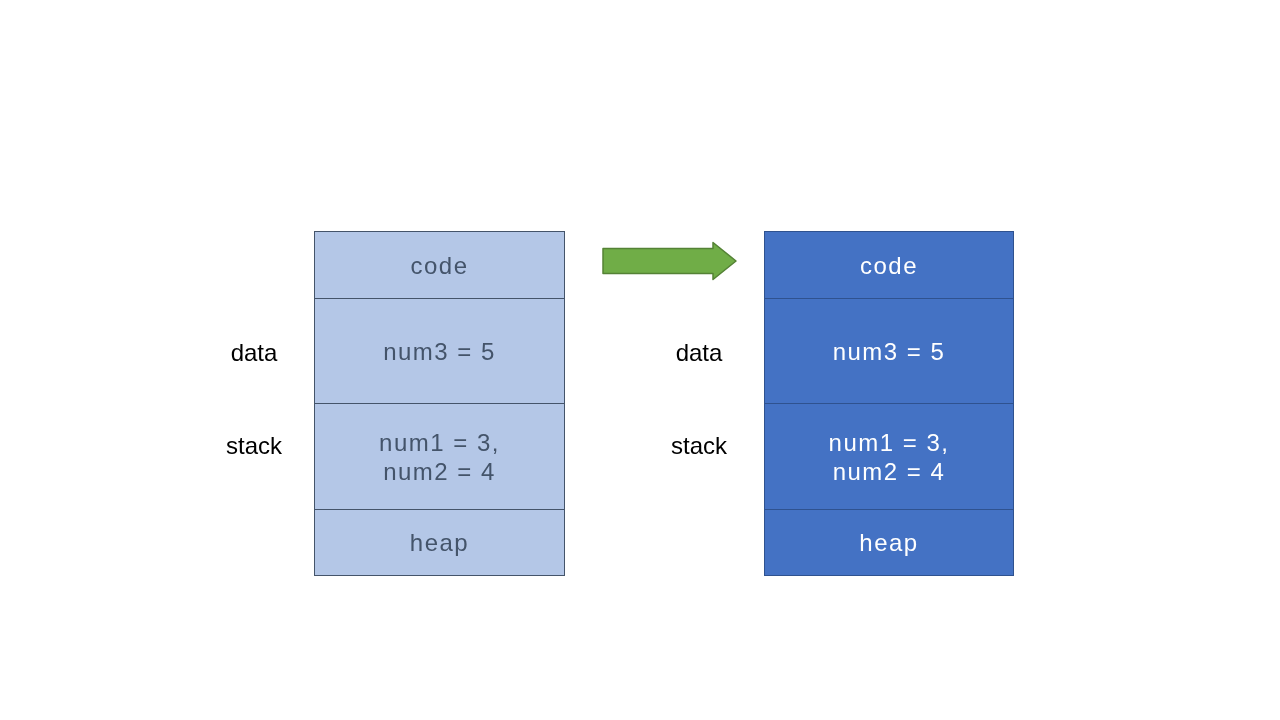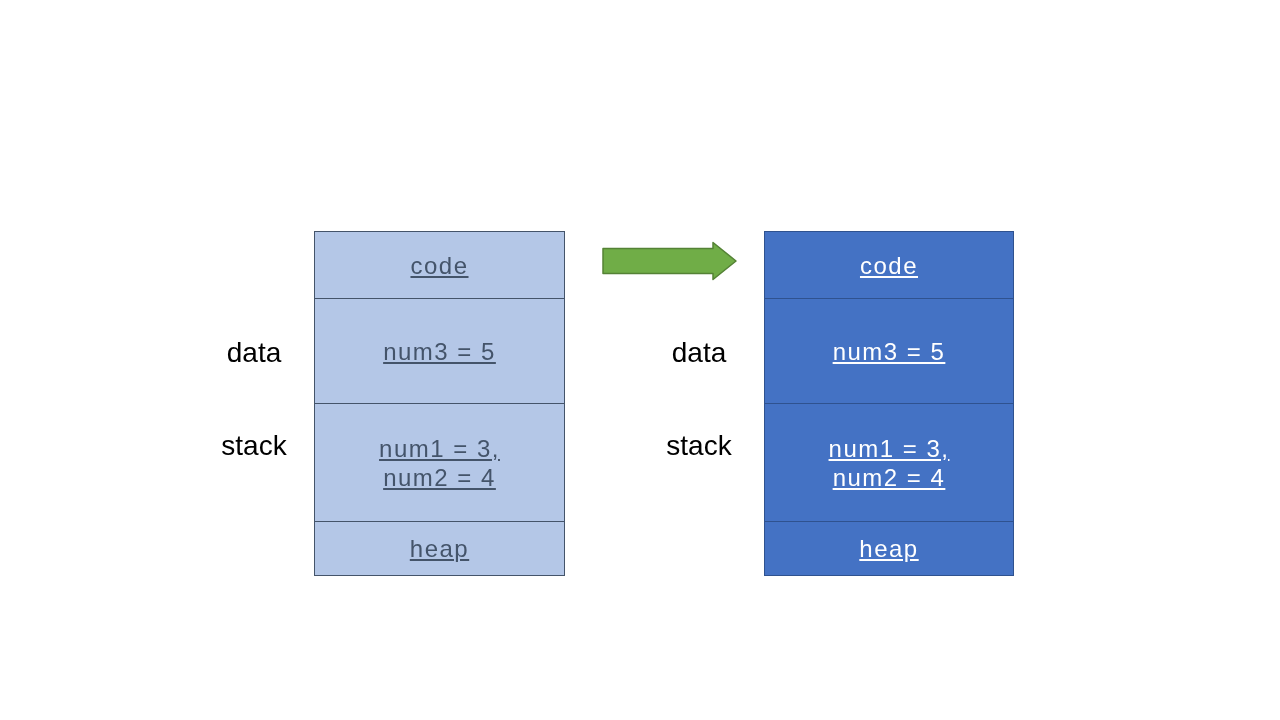--- a/index.html
+++ b/index.html
@@ -46,32 +46,31 @@
     left: 764px; width: 250px;
     background: var(--right-fill);
     border: 1.5px solid var(--right-border);
     color: var(--right-text);
   }
   .section {
     display: flex;
     flex-direction: column;
     justify-content: center;
     line-height: 29px;
-    text-decoration: underline;
   }
   .memory-box.left .section + .section { border-top: 1.5px solid var(--left-border); }
   .memory-box.right .section + .section { border-top: 1.5px solid var(--right-border); }
   .sec-code { height: 66px; }
   .sec-data { height: 105px; }
   .sec-stack { height: 105px; flex: 1; }
-  .sec-heap { height: 54px; }
+  .sec-heap { height: 66px; }
   .side-label {
     position: absolute;
     width: 110px;
-    font-size: 28px;
+    font-size: 24px;
     color: var(--label-text);
     text-align: center;
     line-height: 28px;
   }
   .label-data-left  { left: 199px; top: 339px; }
   .label-stack-left { left: 199px; top: 432px; }
   .label-data-right  { left: 644px; top: 339px; }
   .label-stack-right { left: 644px; top: 432px; }
   .arrow-wrap {
     position: absolute;

